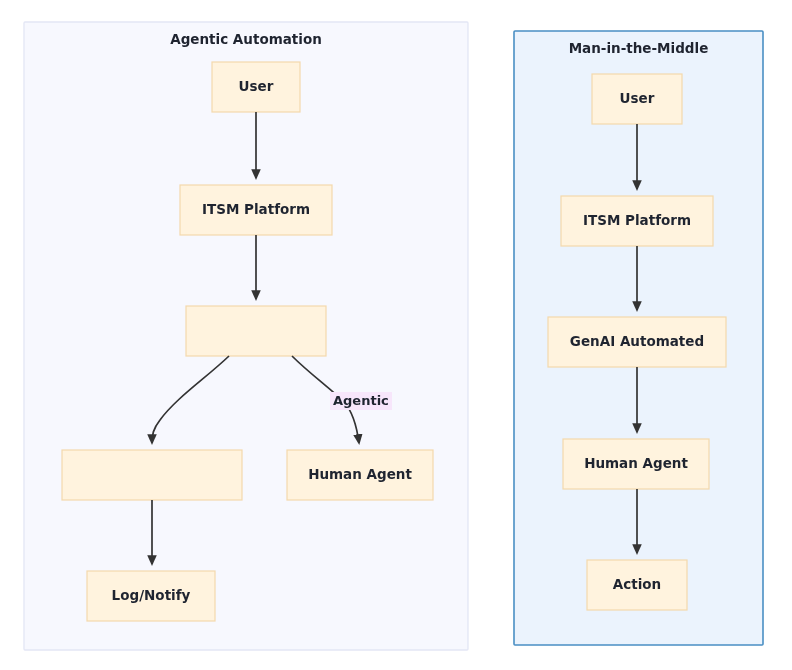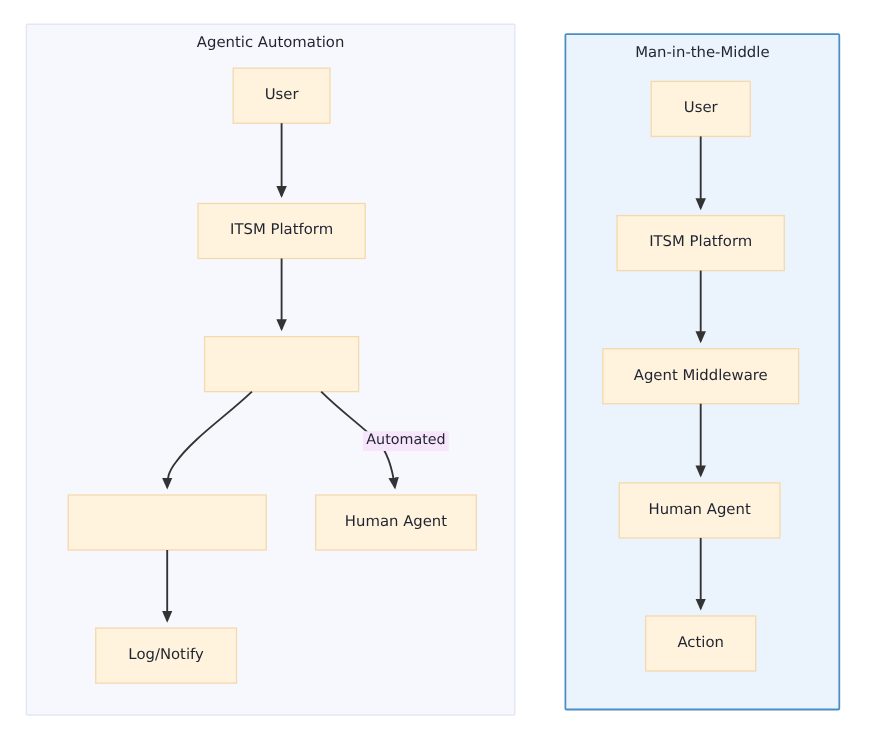--- a/index.html
+++ b/index.html
@@ -10,20 +10,21 @@
   body {
     width: 792px;
     height: 670px;
     font-family: "DejaVu Sans", sans-serif;
     overflow: hidden;
   }
   #canvas {
     position: relative;
     width: 792px;
     height: 670px;
+    font-weight: bold;
   }
   svg.layer {
     position: absolute;
     left: 0;
     top: 0;
     width: 792px;
     height: 670px;
     overflow: visible;
   }
   .subgraph-rect {
@@ -121,21 +122,21 @@
 
   <div class="subgraph-title" style="left:24px; top:31px; width:444px;">Agentic Automation</div>
 
   <div class="subgraph-title" style="left:514px; top:40px; width:249px;">Man-in-the-Middle</div>
 
   <div class="node-label" style="left:212px; top:62px; width:88px; height:50px;">User</div>
   <div class="node-label" style="left:180px; top:185px; width:152px; height:50px;">ITSM Platform</div>
   <div class="node-label" style="left:287px; top:450px; width:146px; height:50px;">Human Agent</div>
   <div class="node-label" style="left:87px; top:571px; width:128px; height:50px;text-align:right;">Log/Notify</div>
 
-  <div class="edge-label" style="left:330px; top:392px;">Automated</div>
+  <div class="edge-label" style="left:330px; top:392px;">Agentic</div>
 
   <div class="node-label" style="left:592px; top:74px; width:90px; height:50px;">User</div>
   <div class="node-label" style="left:561px; top:196px; width:152px; height:50px;">ITSM Platform</div>
-  <div class="node-label" style="left:548px; top:317px; width:178px; height:50px;">Agent Middleware</div>
+  <div class="node-label" style="left:548px; top:317px; width:178px; height:50px;">GenAI Automated</div>
   <div class="node-label" style="left:563px; top:439px; width:146px; height:50px;">Human Agent</div>
   <div class="node-label" style="left:587px; top:560px; width:100px; height:50px;">Action</div>
 
 </div>
 
 </body></html>

